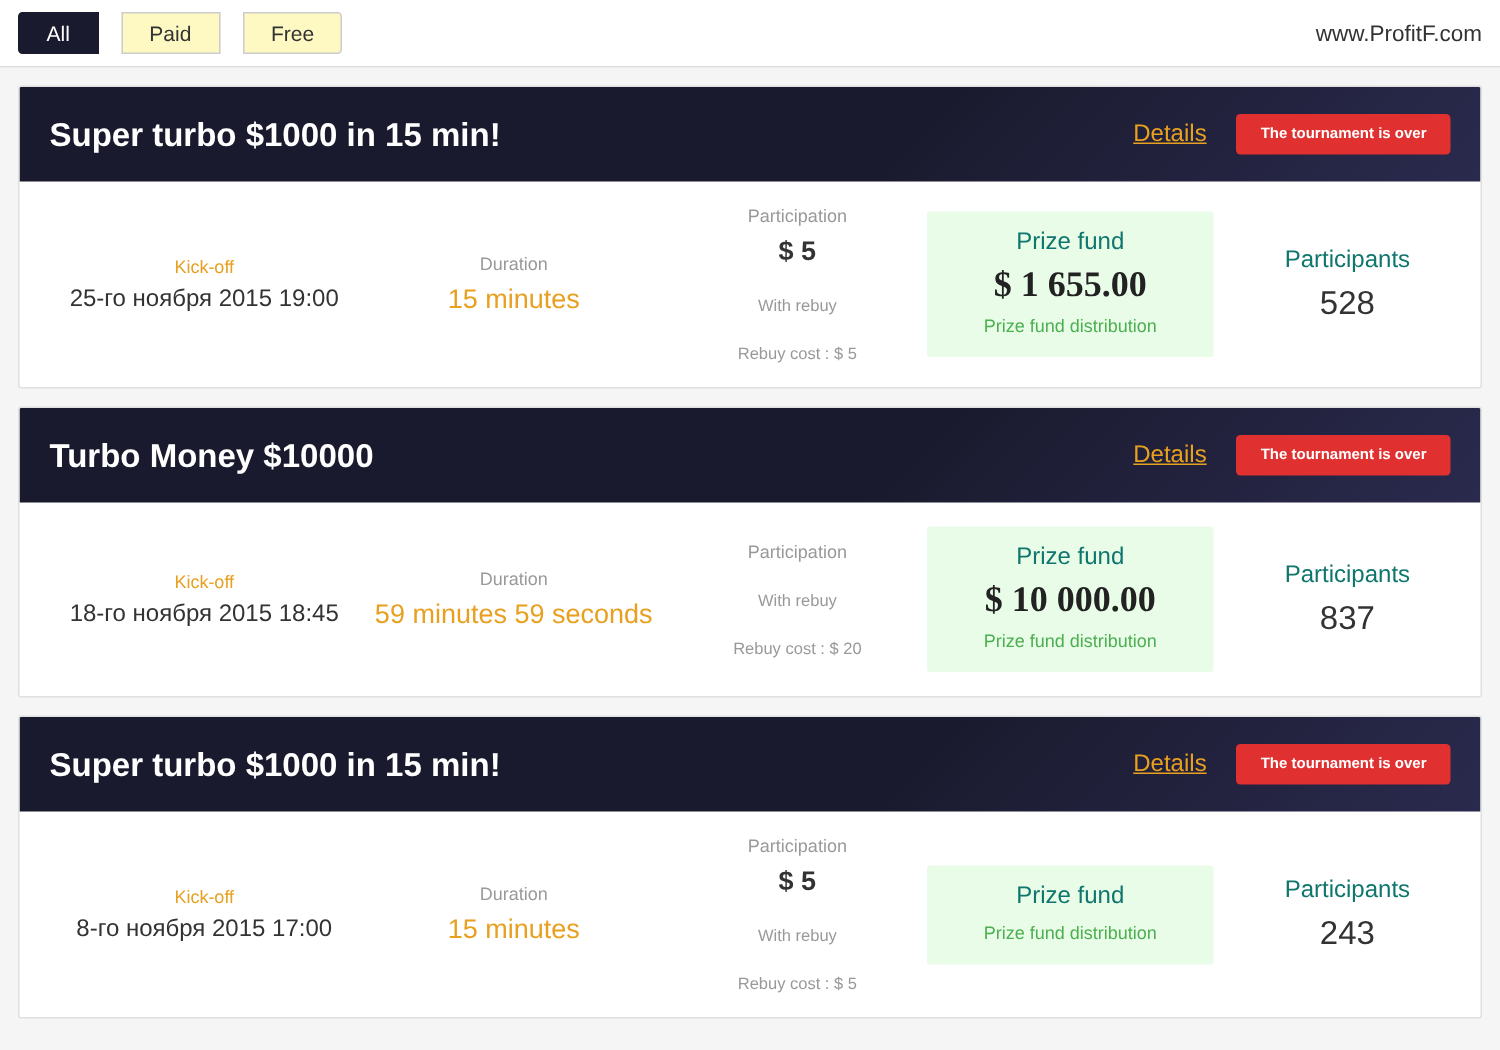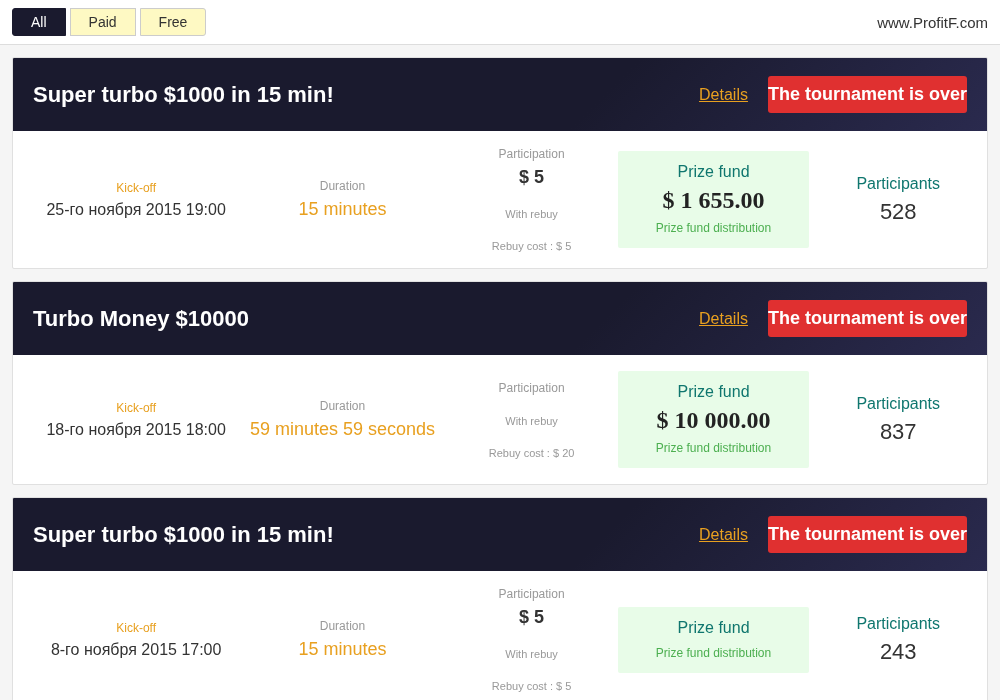--- a/index.html
+++ b/index.html
@@ -14,21 +14,21 @@
       display: flex;
       align-items: center;
       justify-content: space-between;
       padding: 8px 12px;
       background: #fff;
       border-bottom: 1px solid #ddd;
     }
 
     .filter-tabs {
       display: flex;
-      gap: 4px;
+      gap: 15px;
     }
 
     .filter-tab {
       padding: 5px 18px;
       border: 1px solid #ccc;
       background: #fef9c3;
       cursor: pointer;
       font-size: 14px;
       color: #333;
     }
@@ -78,23 +78,23 @@
     .details-link {
       color: #e8a020;
       text-decoration: underline;
       font-size: 16px;
       cursor: pointer;
     }
 
     .status-badge {
       background: #e03030;
       color: #fff;
-      padding: 8px 0;
+      padding: 8px 16px;
       border-radius: 3px;
-      font-size: 18px;
+      font-size: 10px;
       font-weight: bold;
     }
 
     .card-body {
       display: flex;
       align-items: center;
       padding: 16px 20px;
       gap: 0;
     }
 
@@ -250,21 +250,21 @@
   <div class="card-header">
     <span class="card-title">Turbo Money $10000</span>
     <div class="header-right">
       <span class="details-link">Details</span>
       <span class="status-badge">The tournament is over</span>
     </div>
   </div>
   <div class="card-body">
     <div class="info-col kickoff-col">
       <div class="info-label" style="color:#e8a020;">Kick-off</div>
-      <div class="info-value">18-го ноября 2015 18:00</div>
+      <div class="info-value">18-го ноября 2015 18:45</div>
     </div>
     <div class="info-col duration-col">
       <div class="info-label">Duration</div>
       <div class="info-value orange">59 minutes 59 seconds</div>
     </div>
     <div class="participation-col">
       <div class="participation-label">Participation</div>
       <div class="participation-sub">With rebuy</div>
       <div class="participation-sub">Rebuy cost : $ 20</div>
     </div>

